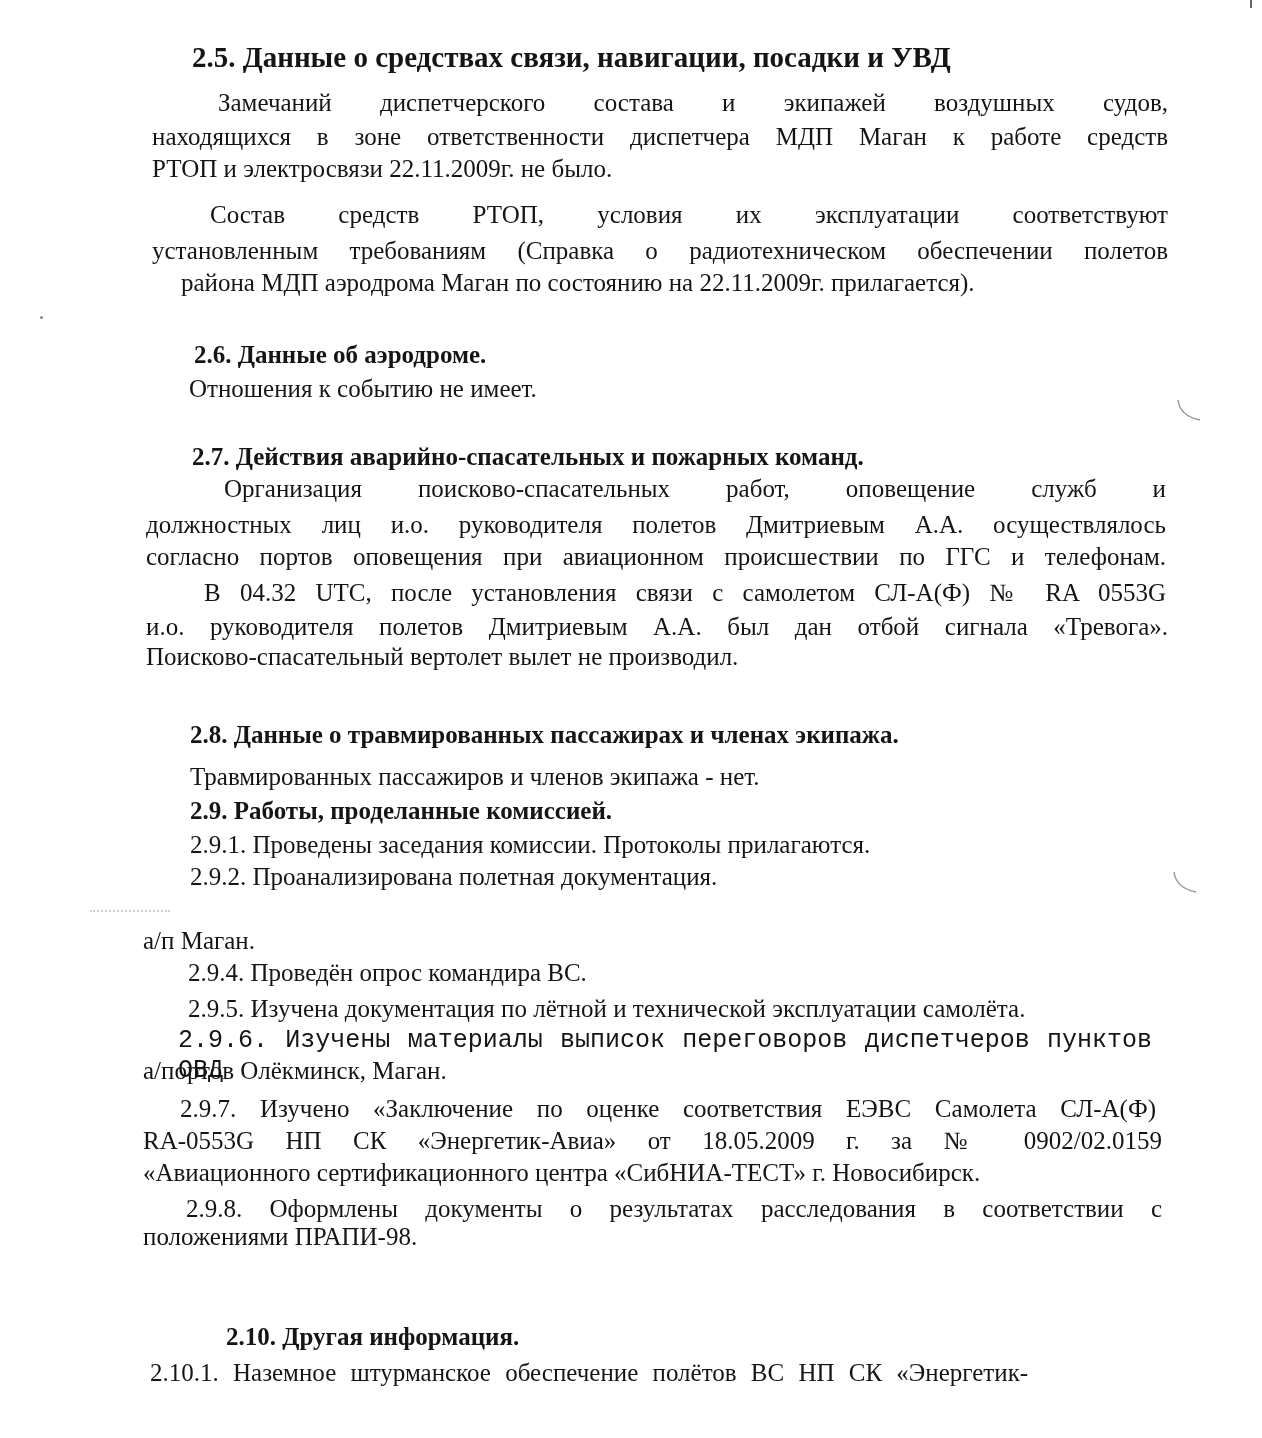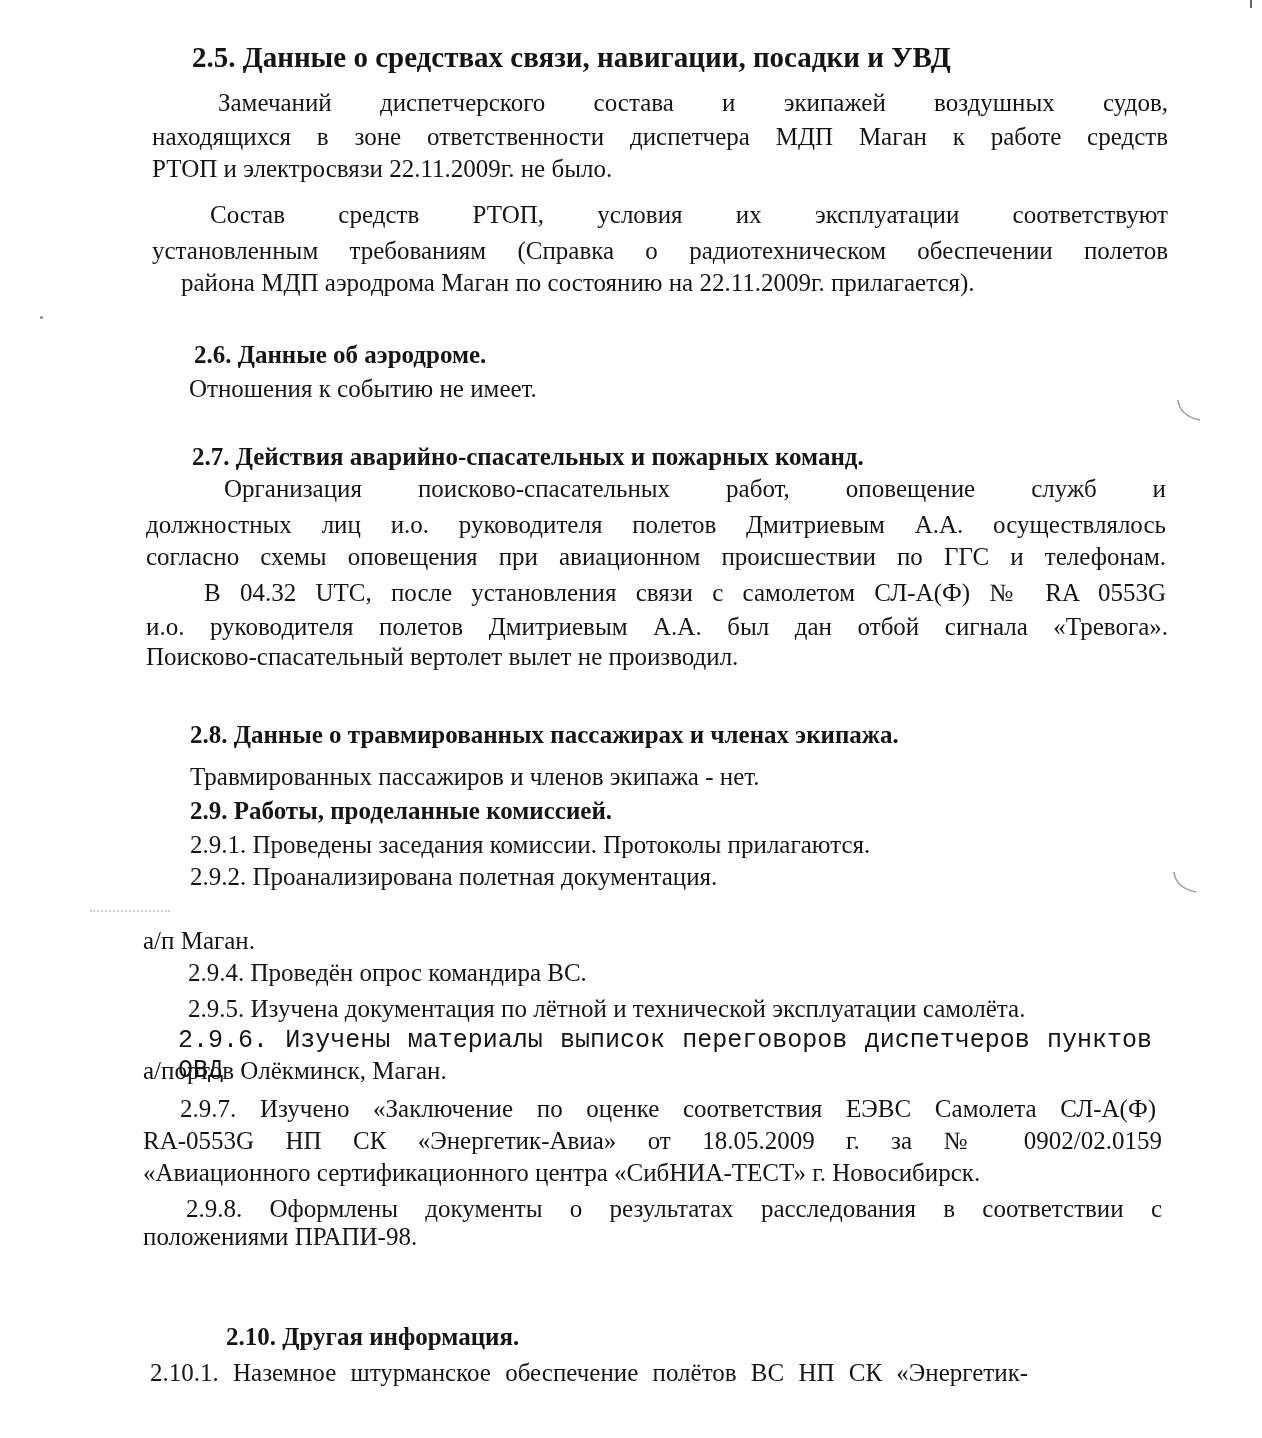--- a/index.html
+++ b/index.html
@@ -28,21 +28,21 @@
   <div class="line just" style="left:152px; top:236px; width:1016px;">установленным требованиям (Справка о радиотехническом обеспечении полетов</div>
   <div class="line" style="left:152px; top:268px;margin-left:29px;">района МДП аэродрома Маган по состоянию на 22.11.2009г. прилагается).</div>
 
   <div class="line h" style="left:194px; top:340px;">2.6. Данные об аэродроме.</div>
   <div class="line" style="left:173px; top:374px;margin-left:16px;">Отношения к событию не имеет.</div>
 
   <div class="line h" style="left:192px; top:442px;">2.7.  Действия аварийно-спасательных и пожарных команд.</div>
 
   <div class="line just" style="left:224px; top:474px; width:942px;">Организация поисково-спасательных работ, оповещение служб и</div>
   <div class="line just" style="left:146px; top:510px; width:1020px;">должностных лиц и.о. руководителя полетов Дмитриевым А.А. осуществлялось</div>
-  <div class="line just" style="left:146px; top:542px; width:1020px;">согласно схемы оповещения при авиационном происшествии по ГГС и телефонам.</div>
+  <div class="line just" style="left:146px; top:542px; width:1020px;">согласно портов оповещения при авиационном происшествии по ГГС и телефонам.</div>
 
   <div class="line just" style="left:204px; top:578px; width:962px;">В 04.32 UTC, после установления связи с самолетом СЛ-А(Ф) № RA 0553G</div>
   <div class="line" style="left:146px; top:642px;">Поисково-спасательный вертолет вылет не производил.</div>
   <div class="line just" style="left:146px; top:612px; width:1022px;">и.о. руководителя полетов Дмитриевым А.А. был дан отбой сигнала «Тревога».</div>
 
   <div class="line h" style="left:190px; top:720px;">2.8.  Данные о травмированных пассажирах и членах экипажа.</div>
   <div class="line" style="left:190px; top:762px;text-align:right;">Травмированных пассажиров и членов экипажа - нет.</div>
 
   <div class="line h" style="left:190px; top:796px;">2.9.  Работы, проделанные комиссией.</div>
 

